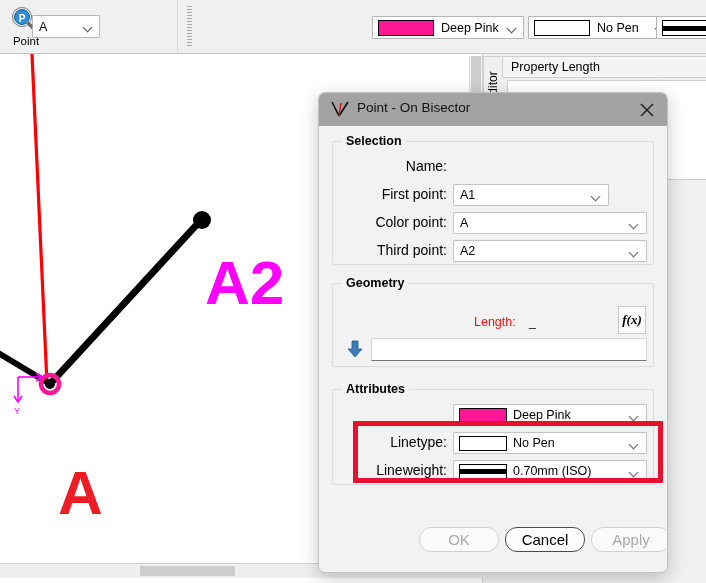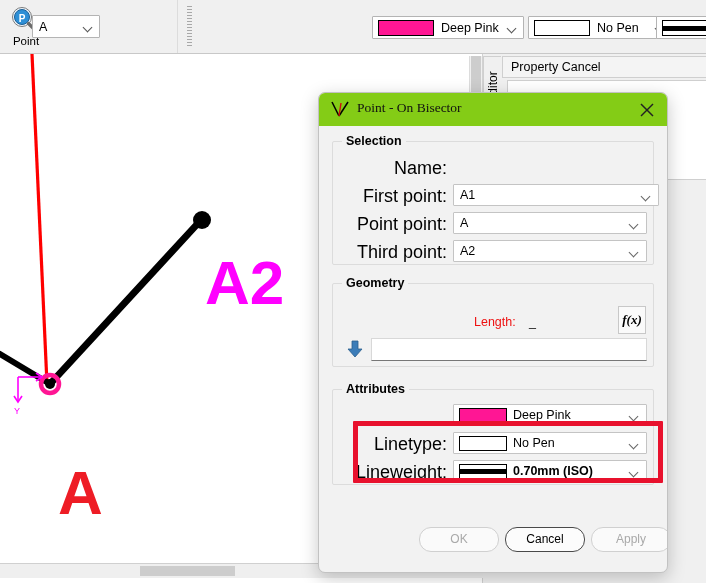--- a/index.html
+++ b/index.html
@@ -85,36 +85,36 @@
     position:absolute;left:24px;top:26px;width:199px;height:100px;
     background:#ffffff;border:1px solid #cfcfcf;border-right:none;box-sizing:border-box;
   }
 
   
   #dialog{
     position:absolute;left:318px;top:92px;width:350px;height:481px;
     background:#f2f2f2;border:1px solid #c2c2c2;border-radius:7px;
     box-shadow:0 5px 18px rgba(0,0,0,0.22);box-sizing:border-box;overflow:hidden;
   }
-  #dlg-titlebar{position:absolute;left:0;top:0;width:348px;height:33px;background:#84cc16;font-family:Liberation Serif, serif;}
+  #dlg-titlebar{position:absolute;left:0;top:0;width:348px;height:33px;background:#a3a3a3;}
   #dlg-title-icon{position:absolute;left:12px;top:8px;width:18px;height:17px;}
   #dlg-title-text{position:absolute;left:38px;top:7px;font-size:13.5px;color:#111;}
   #dlg-close{position:absolute;right:10px;top:7px;width:20px;height:20px;cursor:pointer;}
 
   .group{position:absolute;border:1px solid #dcdcdc;border-radius:2px;box-sizing:border-box;}
   .group > .gtitle{
     position:absolute;left:9px;top:-8px;background:#f2f2f2;padding:0 4px;
     font-size:12.5px;font-weight:bold;color:#000;white-space:nowrap;
   }
   #grp-selection{left:13px;top:48px;width:322px;height:124px;}
   #grp-geometry{left:13px;top:190px;width:322px;height:84px;}
   #grp-attributes{left:13px;top:296px;width:322px;height:96px;}
 
   .frow{position:absolute;height:22px;}
-  .frow .flabel{position:absolute;right:0;top:2px;font-size:18px;text-align:right;white-space:nowrap;}
+  .frow .flabel{position:absolute;right:0;top:2px;font-size:14px;text-align:right;white-space:nowrap;}
   .dfield{
     position:absolute;background:#ffffff;border:1px solid #c4c4c4;box-sizing:border-box;
     height:22px;border-radius:1px;
   }
   .dfield .txt{position:absolute;left:6px;top:2px;font-size:12.5px;line-height:17px;white-space:nowrap;}
   .dfield .chev{position:absolute;right:7px;top:8px;width:9px;height:6px;}
   .dfield .chev:after{
     content:"";position:absolute;left:0;top:0;width:6px;height:6px;
     border-right:1.3px solid #666;border-bottom:1.3px solid #666;transform:rotate(45deg);
   }
@@ -140,21 +140,21 @@
   .chip-lw:after{content:"";position:absolute;left:0;top:4px;width:46px;height:5px;background:#000;}
 
   #highlight-box{
     position:absolute;left:34px;top:328px;width:310px;height:62px;
     border:5px solid #e8112d;box-sizing:border-box;border-radius:1px;pointer-events:none;
   }
 
   .dbtn{
     position:absolute;top:434px;height:25px;width:80px;background:#fafafa;
     border:1px solid #d0d0d0;border-radius:12px;box-sizing:border-box;
-    font-size:12px;text-align:center;line-height:23px;cursor:pointer;
+    font-size:15px;text-align:center;line-height:23px;cursor:pointer;
   }
   .dbtn.disabled{color:#a9a9a9;}
   .dbtn.focus{border:1px solid #4a4a4a;color:#000;background:#fcfcfc;}
   #btn-ok{left:100px;}
   #btn-cancel{left:186px;}
   #btn-apply{left:272px;}
 </style>
 </head>
 <body>
 
@@ -232,21 +232,21 @@
 </div>
 <div id="hscroll">
   <div class="thumb"></div>
 </div>
 
 <div id="right-panel">
   <div id="editor-tab">
     <span>Editor</span>
   </div>
   <div id="prop-header">
-    <span class="t">Property Cancel</span>
+    <span class="t">Property Length</span>
   </div>
   <div id="prop-body"></div>
 </div>
 
 <div id="dialog">
 
   <div id="dlg-titlebar">
     <div id="dlg-title-icon">
       <svg width="18" height="17" viewBox="0 0 18 17">
         <line x1="1" y1="1" x2="8" y2="15" stroke="#000000" stroke-width="1.5"></line>
@@ -266,27 +266,27 @@
   <div class="group" id="grp-selection">
     <span class="gtitle">Selection</span>
 
     <div class="frow" style="left:0;top:14px;width:114px;">
       <span class="flabel">Name:</span>
     </div>
 
     <div class="frow" style="left:0;top:42px;width:114px;">
       <span class="flabel">First point:</span>
     </div>
-    <div class="dfield" style="left:120px;top:42px;width:206px;">
+    <div class="dfield" style="left:120px;top:42px;width:156px;">
       <span class="txt">A1</span>
       <span class="chev"></span>
     </div>
 
     <div class="frow" style="left:0;top:70px;width:114px;">
-      <span class="flabel">Point point:</span>
+      <span class="flabel">Color point:</span>
     </div>
     <div class="dfield" style="left:120px;top:70px;width:194px;">
       <span class="txt">A</span>
       <span class="chev"></span>
     </div>
 
     <div class="frow" style="left:0;top:98px;width:114px;">
       <span class="flabel">Third point:</span>
     </div>
     <div class="dfield" style="left:120px;top:98px;width:194px;">
@@ -326,21 +326,21 @@
     </div>
     <div class="dfield" style="left:120px;top:42px;width:194px;">
       <span class="chip" style="background:#ffffff;"></span>
       <span class="txt" style="left:59px;">No Pen</span>
       <span class="chev"></span>
     </div>
 
     <div class="frow" style="left:0;top:70px;width:114px;">
       <span class="flabel">Lineweight:</span>
     </div>
-    <div class="dfield" style="left:120px;top:70px;width:194px;font-weight:bold;">
+    <div class="dfield" style="left:120px;top:70px;width:194px;">
       <span class="chip chip-lw" style="background:#ffffff;"></span>
       <span class="txt" style="left:59px;">0.70mm (ISO)</span>
       <span class="chev"></span>
     </div>
   </div>
 
   <div id="highlight-box" style="border-color: rgb(232, 17, 45);"></div>
 
   <div class="dbtn disabled" id="btn-ok">OK</div>
   <div class="dbtn focus" id="btn-cancel">Cancel</div>

